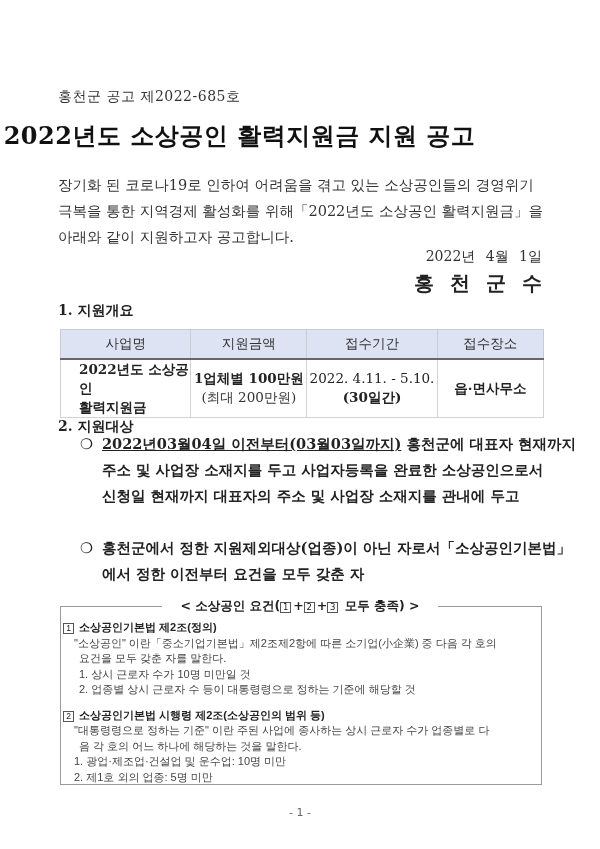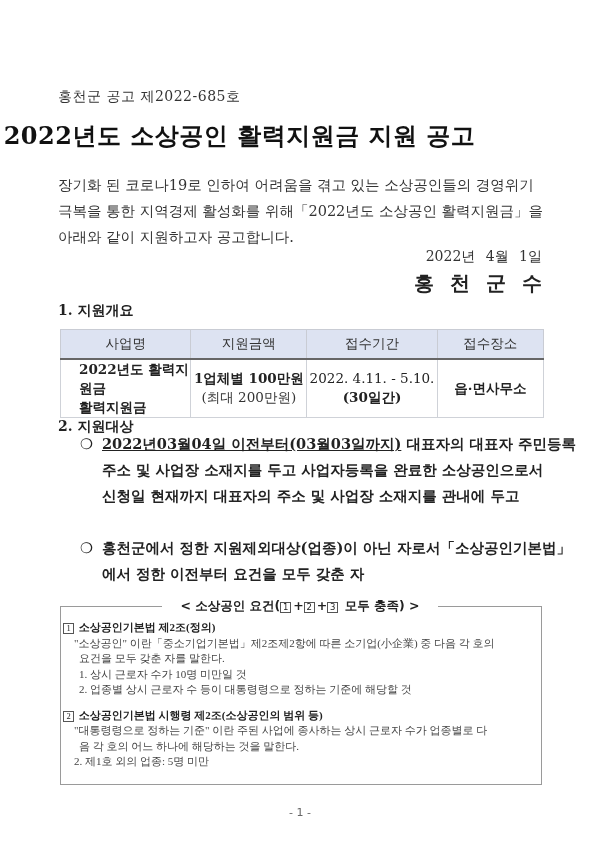--- a/index.html
+++ b/index.html
@@ -29,21 +29,21 @@
     .target-item .bullet { position: absolute; left: 0; top: 0; font-weight: normal; }
     .target-item .body { padding-left: 22px; text-align: justify; }
     .target-item .body p { white-space: nowrap; }
     .u { text-decoration: underline; }
     .item1 { top: 431px; }
     .item2 { top: 535px; }
 
     .req-box { position: absolute; left: 60px; top: 606px; width: 482px; height: 179px; border: 1px solid #9a9a9a; }
     .req-title { position: absolute; left: 0; width: 600px; top: 598px; text-align: center; font-family: "DejaVu Sans", "Liberation Sans", sans-serif; font-size: 12.5px; color: #222; }
     .req-title span { background: #fff; padding: 0 18px; }
-    .req-content { position: absolute; left: 63px; top: 620px; width: 476px; font-family: Liberation Serif, serif; font-size: 11px; line-height: 15.5px; color: #444; }
+    .req-content { position: absolute; left: 63px; top: 620px; width: 476px; font-family: Liberation Sans, sans-serif; font-size: 11px; line-height: 15.5px; color: #444; }
     .req-content .h { color: #222; font-weight: bold; }
     .req-content .ind { padding-left: 11px; }
     .req-content .ind2 { padding-left: 16px; }
     .req-content .gap { height: 10px; }
     .boxnum { display: inline-block; width: 11px; height: 11px; border: 1px solid #555; font-size: 8.5px; line-height: 9px; text-align: center; vertical-align: 0; font-weight: normal; margin-right: 2px; }
 
     .page-number { position: absolute; left: 0; width: 600px; top: 806px; text-align: center; font-family: "DejaVu Sans", "Liberation Sans", sans-serif; font-size: 11px; color: #666; }
   </style>
 </head>
 <body>
@@ -69,42 +69,42 @@
       <tr>
         <th style="width:27%">사업명</th>
         <th style="width:24%">지원금액</th>
         <th style="width:27%">접수기간</th>
         <th style="width:22%">접수장소</th>
       </tr>
     </thead>
     <tbody>
       <tr>
         <td class="left">
-          <span style="display:block">2022년도 활력지원금</span>
+          <span style="display:block">2022년도 소상공인</span>
           <span style="display:block">활력지원금</span>
         </td>
         <td>
           <span style="display:block">1업체별 100만원</span>
           <span class="sub">(최대 200만원)</span>
         </td>
         <td>
           <span style="display:block; font-weight:normal; color:#222">2022. 4.11. - 5.10.</span>
           <span style="display:block">(30일간)</span>
         </td>
         <td>읍·면사무소</td>
       </tr>
     </tbody>
   </table>
 
   <div class="sec-heading sec2">2. 지원대상</div>
 
   <div class="target-item item1">
     <span class="bullet">❍</span>
     <div class="body">
-      <p><span class="u">2022년03월04일  이전부터(03월03일까지)</span><span> 대표자의 대표자 주민등록</span></p>
+      <p><span class="u">2022년03월04일  이전부터(03월03일까지)</span><span> 홍천군에 대표자 현재까지</span></p>
       <p>주소 및 사업장 소재지를 두고 사업자등록을 완료한 소상공인으로서</p>
       <p>신청일 현재까지 대표자의 주소 및 사업장 소재지를 관내에 두고</p>
     </div>
   </div>
 
   <div class="target-item item2">
     <span class="bullet">❍</span>
     <div class="body">
       <p>홍천군에서 정한 지원제외대상(업종)이 아닌 자로서「소상공인기본법」</p>
       <p>에서 정한 이전부터 요건을 모두 갖춘 자</p>
@@ -121,18 +121,19 @@
   <div class="req-content">
     <div class="h"><span class="boxnum">1</span> <span>소상공인기본법 제2조(정의)</span></div>
     <div class="ind">"소상공인" 이란「중소기업기본법」제2조제2항에 따른 소기업(小企業) 중 다음 각 호의</div>
     <div class="ind2">요건을 모두 갖춘 자를 말한다.</div>
     <div class="ind2">1. 상시 근로자 수가 10명 미만일 것</div>
     <div class="ind2">2. 업종별 상시 근로자 수 등이 대통령령으로 정하는 기준에 해당할 것</div>
     <div class="gap"></div>
     <div class="h"><span class="boxnum">2</span> <span>소상공인기본법 시행령 제2조(소상공인의 범위 등)</span></div>
     <div class="ind">"대통령령으로 정하는 기준" 이란 주된 사업에 종사하는 상시 근로자 수가 업종별로 다</div>
     <div class="ind2">음 각 호의 어느 하나에 해당하는 것을 말한다.</div>
+    <div class="ind">1. 광업·제조업·건설업 및 운수업: 10명 미만</div>
     <div class="ind">2. 제1호 외의 업종: 5명 미만</div>
   </div>
 
   <div class="page-number">- 1 -</div>
 
 </div>
 
 </body></html>

